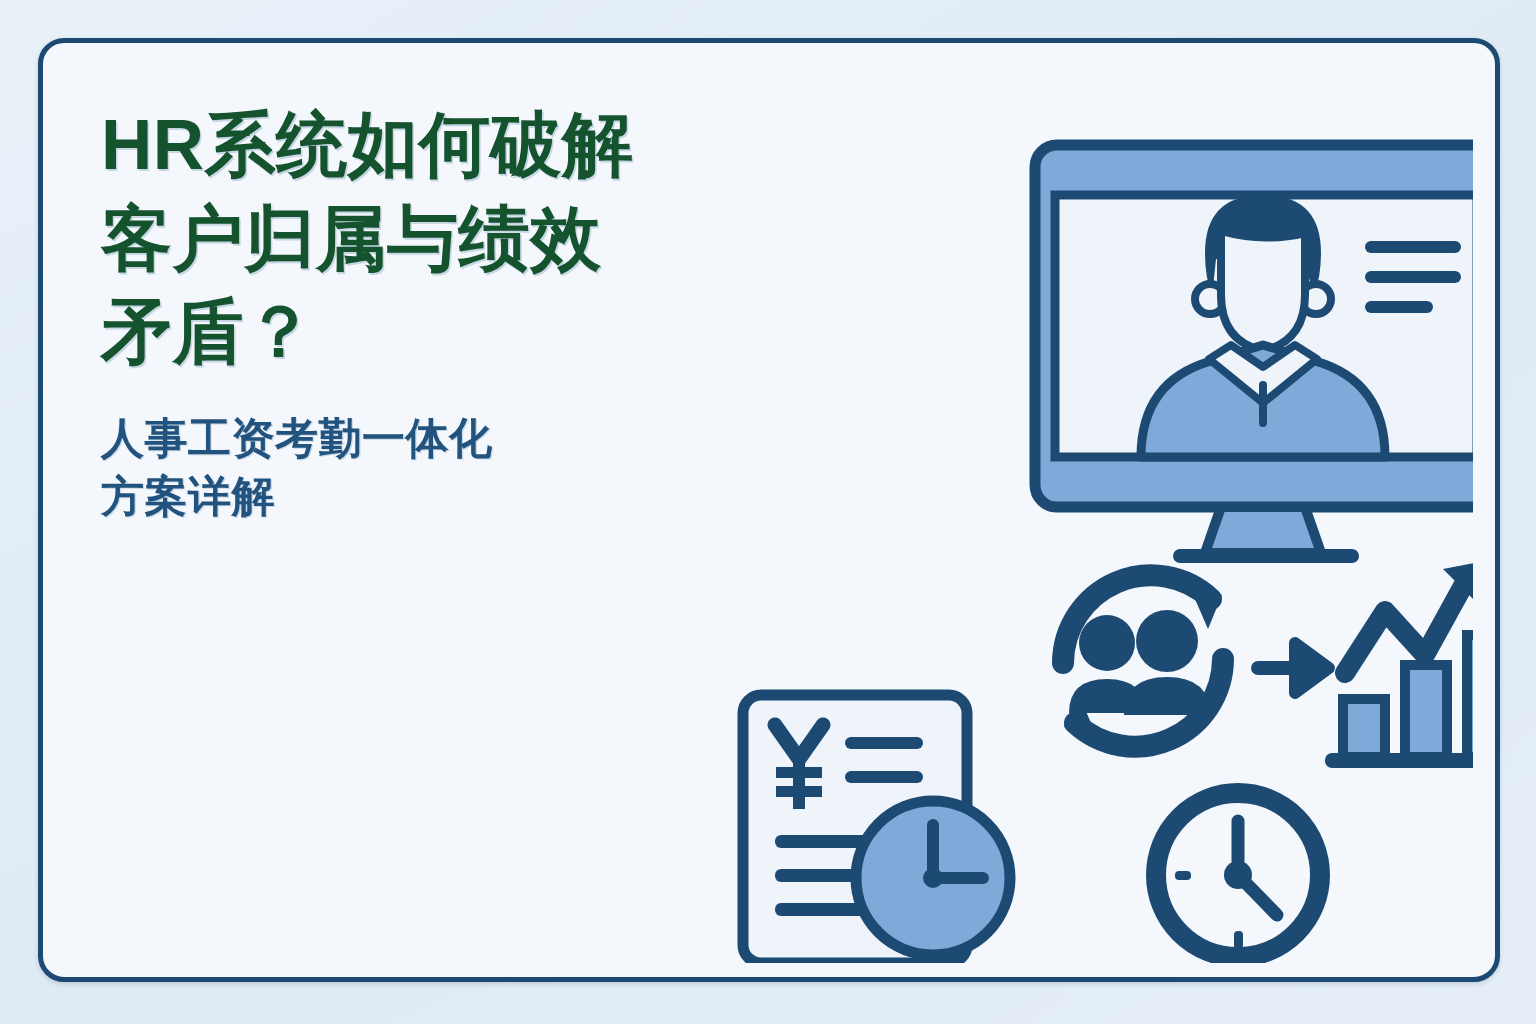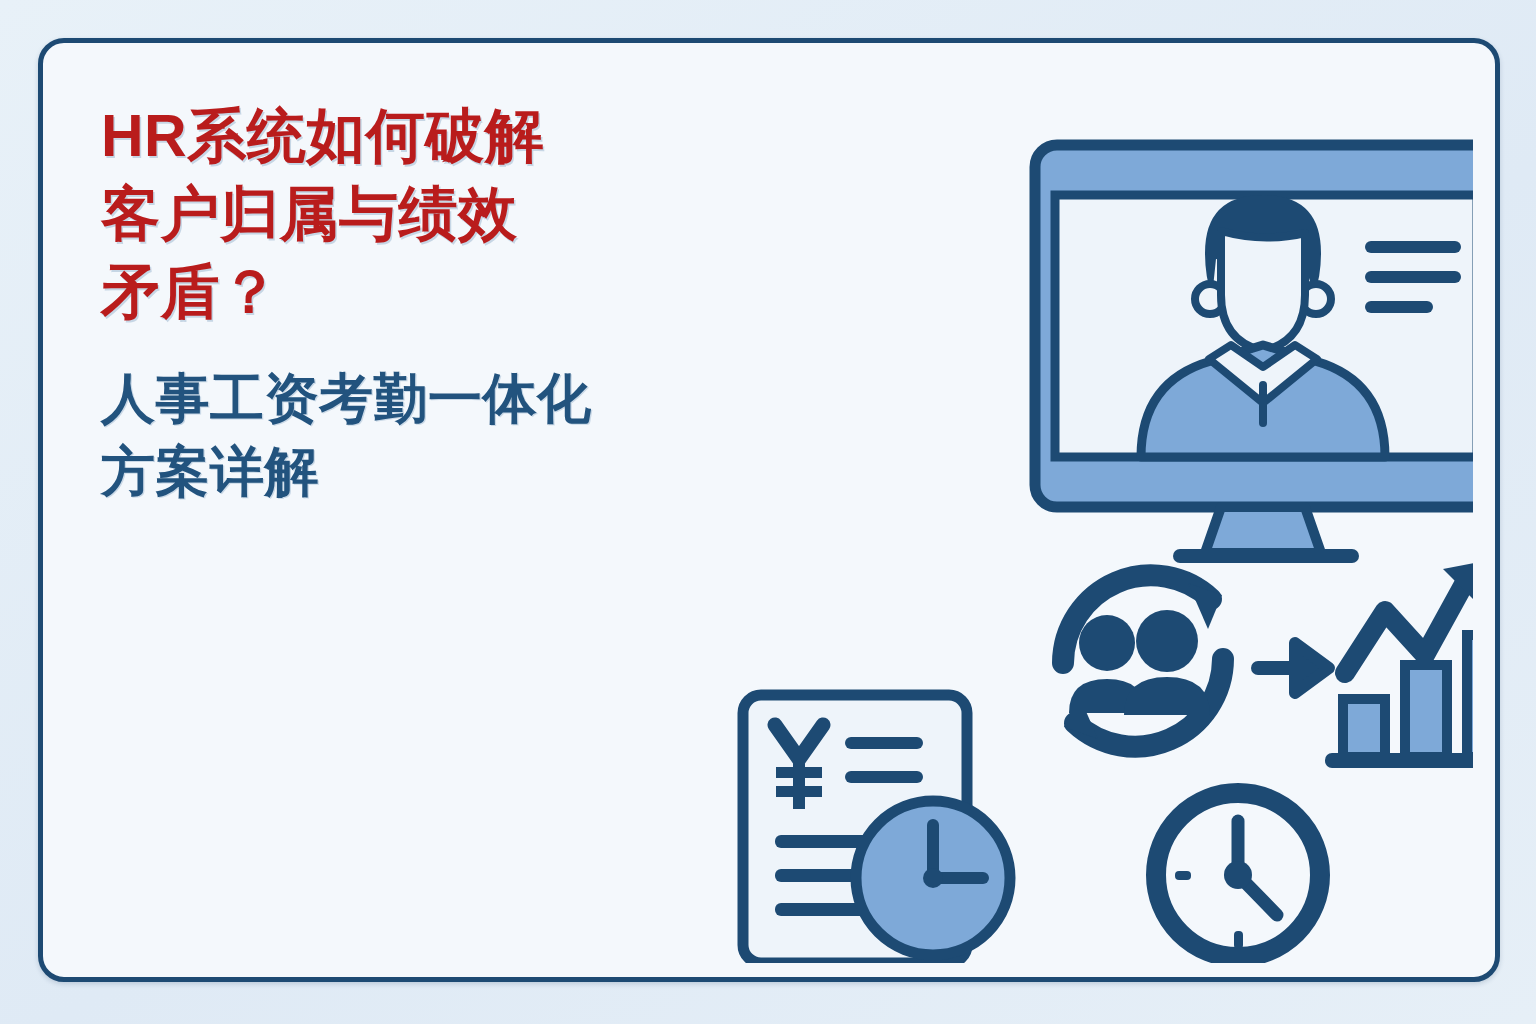--- a/index.html
+++ b/index.html
@@ -38,34 +38,34 @@
 
   
   #text-block {
     position: absolute;
     left: 58px;
     top: 55px;
     width: 880px;
   }
 
   .headline {
-    color: #b91c1c;
+    color: #14532d;
     font-weight: 700;
-    font-size: 59px;
+    font-size: 71px;
     line-height: 1.32;
     letter-spacing: 0.5px;
     margin: 0;
     text-shadow: 1.5px 1.5px 0 rgba(160,185,210,0.55);
     white-space: pre-wrap;
   }
 
   .subhead {
     color: #22537e;
     font-weight: 700;
-    font-size: 54px;
+    font-size: 43px;
     line-height: 1.35;
     letter-spacing: 0.5px;
     margin: 30px 0 16px 0;
     text-shadow: 1.2px 1.2px 0 rgba(160,185,210,0.5);
     white-space: pre-wrap;
   }
 
   
   #art {
     position: absolute;

